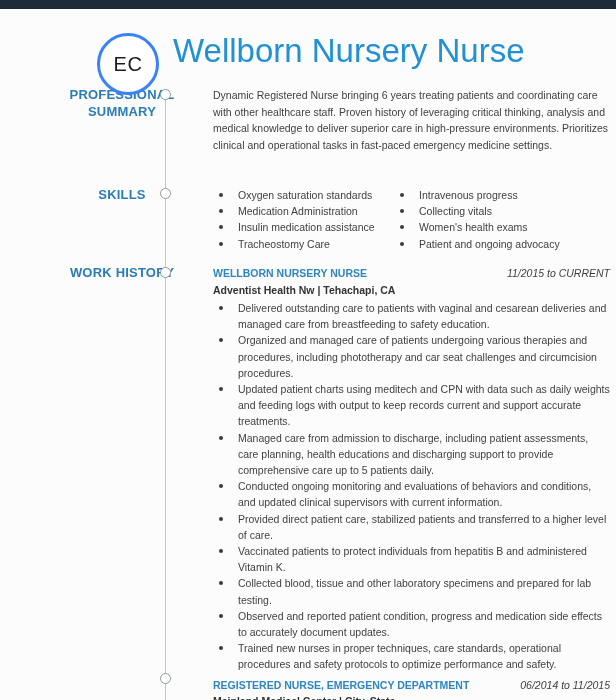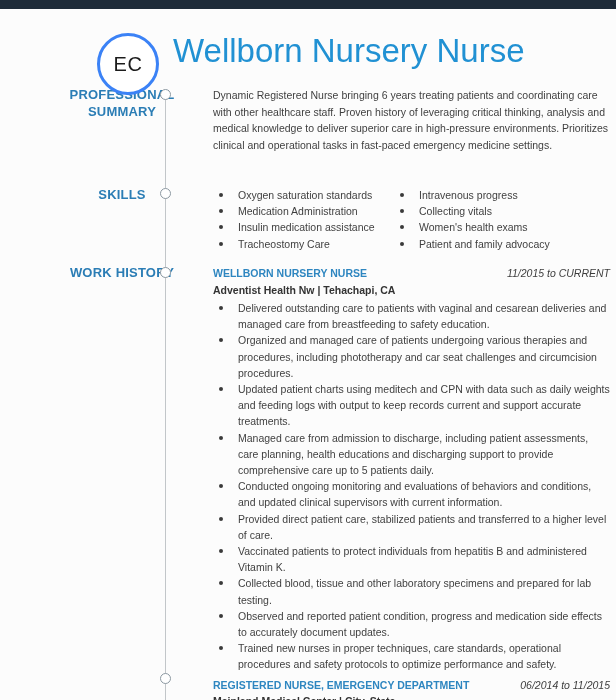--- a/index.html
+++ b/index.html
@@ -106,21 +106,21 @@
             <span class="bullet-text">Collecting vitals</span>
           </div>
 
           <div class="bullet-item">
             <span class="dot"></span>
             <span class="bullet-text">Women's health exams</span>
           </div>
 
           <div class="bullet-item">
             <span class="dot"></span>
-            <span class="bullet-text">Patient and family advocacy</span>
+            <span class="bullet-text">Patient and ongoing advocacy</span>
           </div>
         </div>
     </div>
   </section>
 
   <section class="sec" style="top:265px">
     <div class="label">WORK HISTORY</div>
     <div class="content">
 
       <div class="job">

